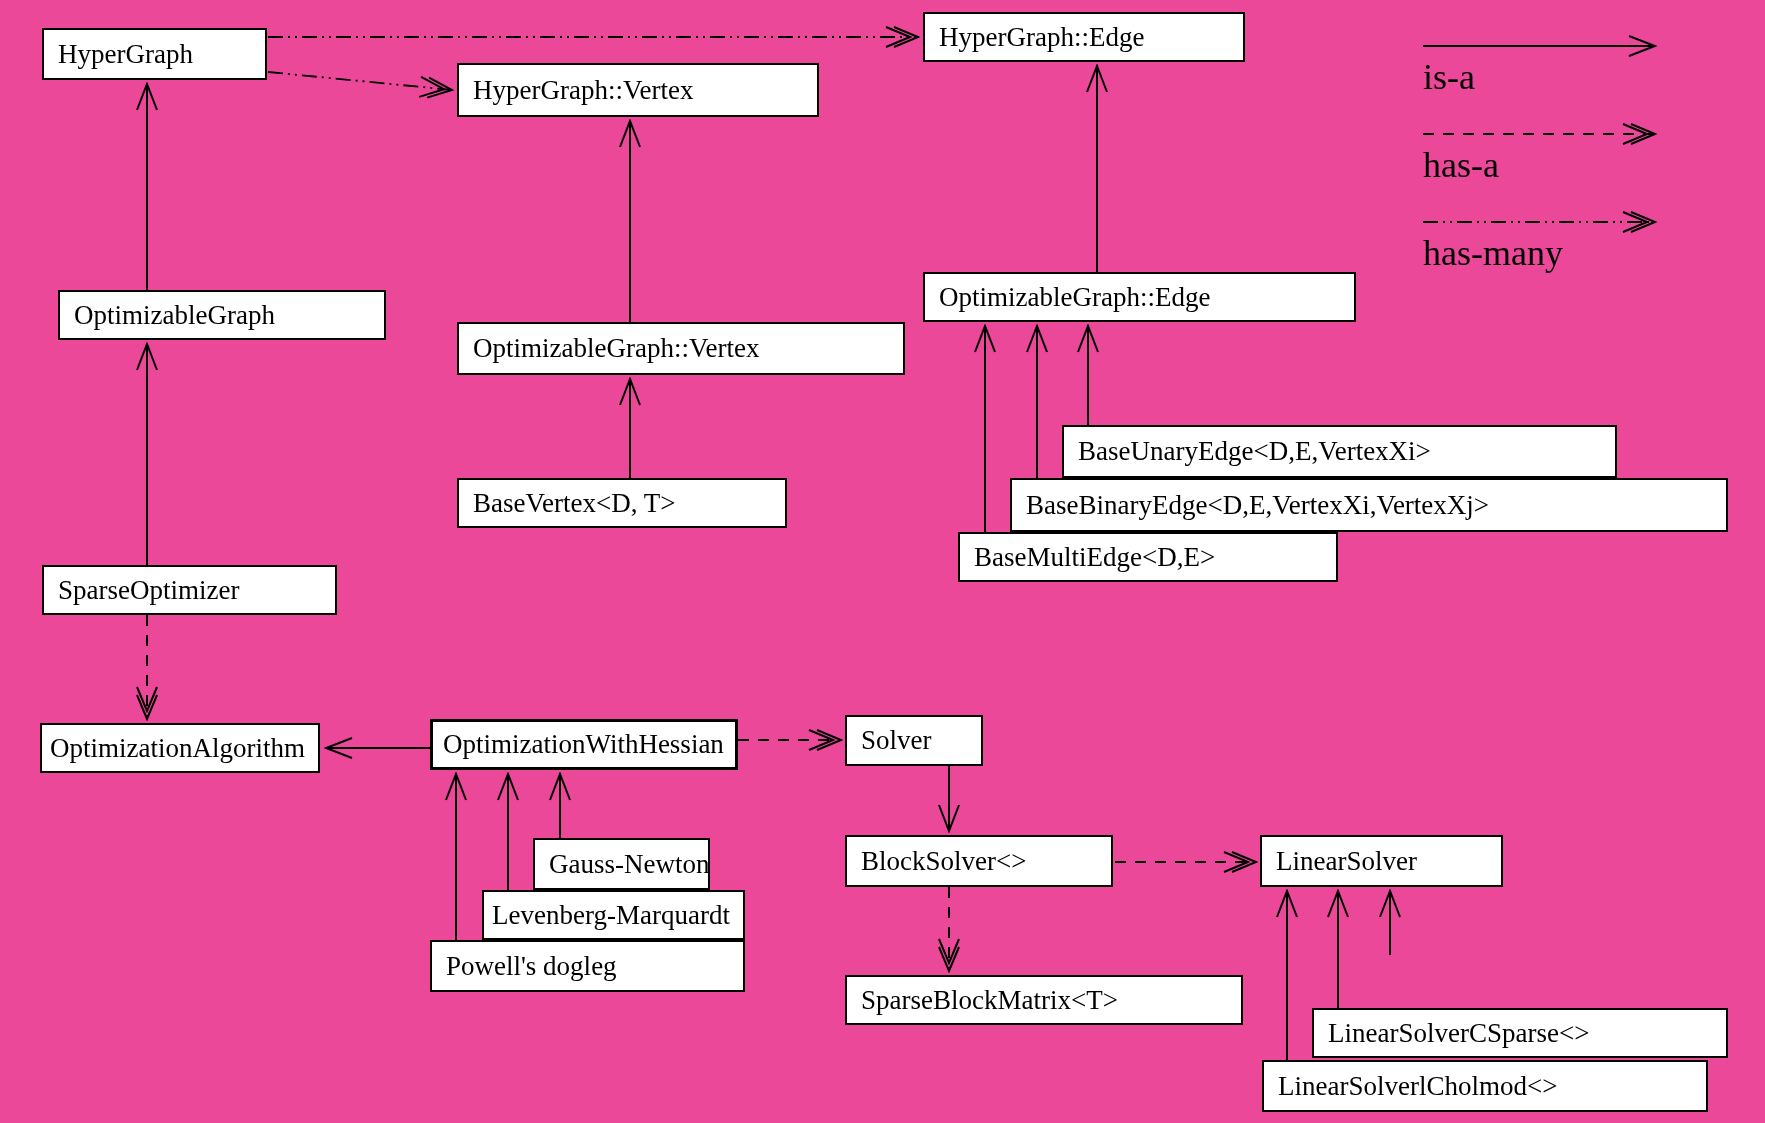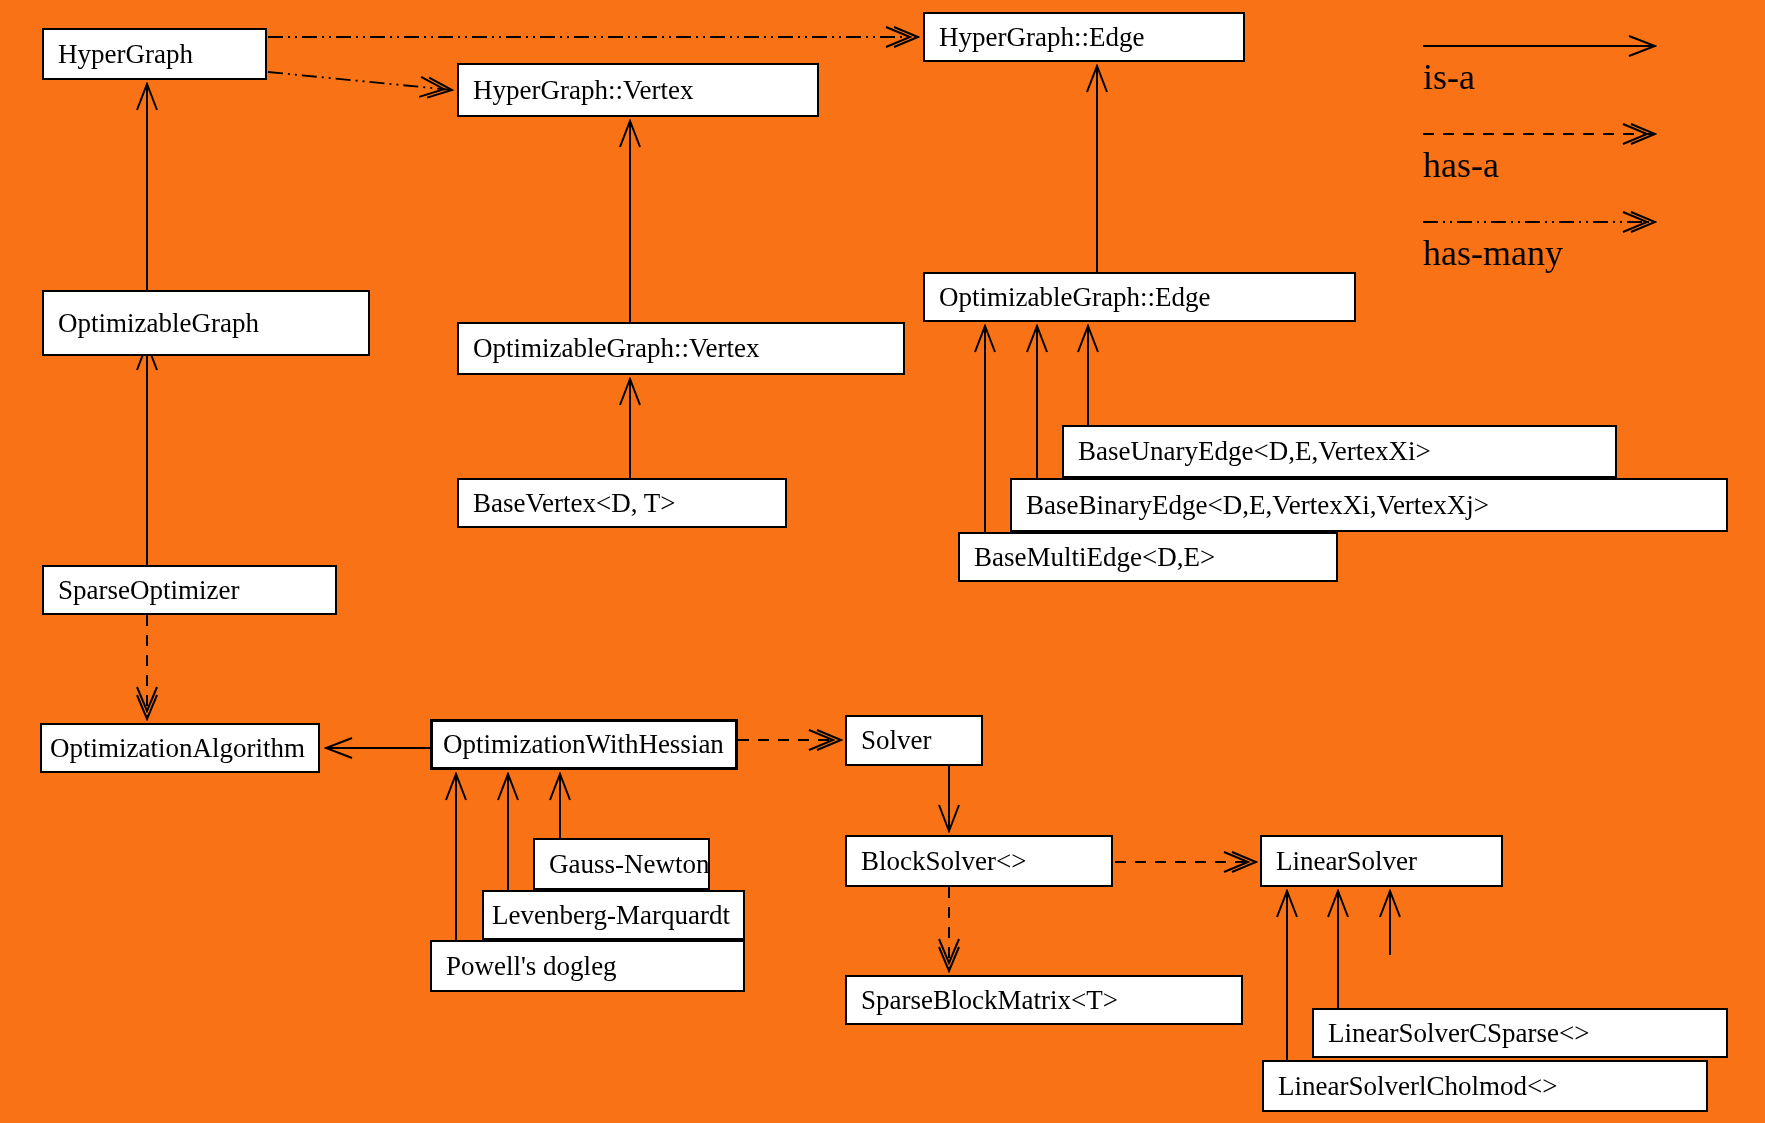--- a/index.html
+++ b/index.html
@@ -1,16 +1,16 @@
 <!DOCTYPE html>
 <html><head>
 <meta charset="utf-8">
 <style>
   html,body{margin:0;padding:0;background:#ffffff;}
-  #canvas{position:relative;width:1765px;height:1123px;background:#f97316;overflow:hidden;
+  #canvas{position:relative;width:1765px;height:1123px;background:#ec4899;overflow:hidden;
           font-family:"Liberation Serif","DejaVu Serif",serif;color:#000;}
   #wires{position:absolute;left:0;top:0;z-index:0;}
   .node{position:absolute;z-index:1;box-sizing:border-box;background:#ffffff;
         border:2px solid #000;display:flex;align-items:center;padding-left:14px;
         font-size:27px;white-space:nowrap;}
   .node.bold{border-width:3px;}
   .legend-label{position:absolute;z-index:1;font-size:36px;white-space:nowrap;}
   .solid{stroke:#000;stroke-width:2;fill:none;}
   .dashed{stroke:#000;stroke-width:2;fill:none;stroke-dasharray:11 9;}
   .dashdot{stroke:#000;stroke-width:1.8;fill:none;stroke-dasharray:15 5 2 5 2 5;}
@@ -64,21 +64,21 @@
   <div class="node" style="left:42px;top:28px;width:225px;height:52px">
       <span>HyperGraph</span>
     </div>
   <div class="node" style="left:457px;top:63px;width:362px;height:54px">
       <span>HyperGraph::Vertex</span>
     </div>
   <div class="node" style="left:923px;top:12px;width:322px;height:50px">
       <span>HyperGraph::Edge</span>
     </div>
 
-  <div class="node" style="left:42px;top:290px;width:328px;height:66px">
+  <div class="node" style="left:58px;top:290px;width:328px;height:50px">
       <span>OptimizableGraph</span>
     </div>
   <div class="node" style="left:457px;top:322px;width:448px;height:53px">
       <span>OptimizableGraph::Vertex</span>
     </div>
   <div class="node" style="left:923px;top:272px;width:433px;height:50px">
       <span>OptimizableGraph::Edge</span>
     </div>
 
   <div class="node" style="left:457px;top:478px;width:330px;height:50px">

